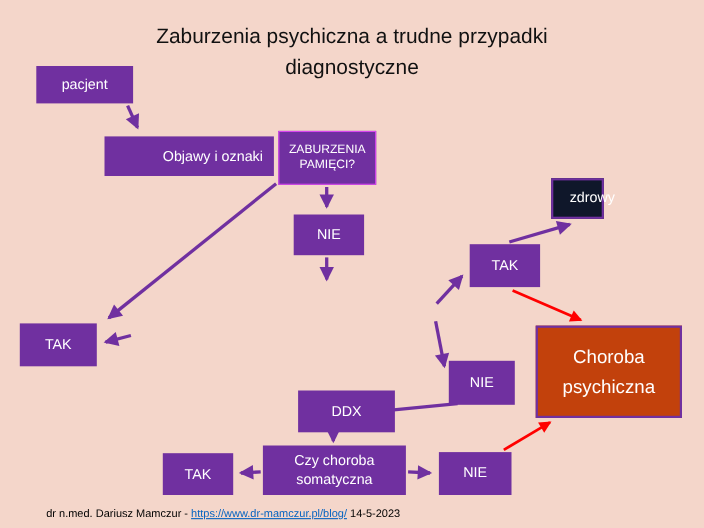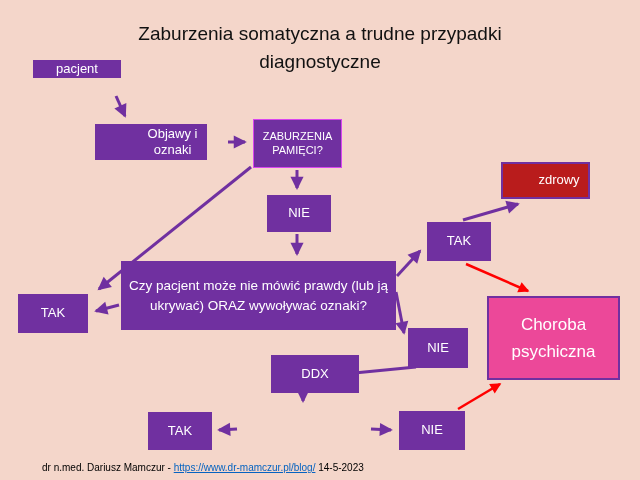--- a/index.html
+++ b/index.html
@@ -40,34 +40,34 @@
     color: #ffffff;
     display: flex;
     align-items: center;
     justify-content: center;
     text-align: center;
     font-size: 13px;
     line-height: 1.25;
     padding: 2px 5px;
   }
 
-  #n-pacjent     { left: 33px;  top: 60px;  width: 88px;  height: 18px; }
-  #n-objawy      { left: 95px;  top: 124px; width: 112px; height: 36px; padding-left: 48px; }
+  #n-pacjent     { left: 33px;  top: 60px;  width: 88px;  height: 34px; }
+  #n-objawy      { left: 95px;  top: 124px; width: 154px; height: 36px; padding-left: 48px; }
   #n-zaburzenia  { left: 253px; top: 119px; width: 89px;  height: 49px;
                    border: 1px solid #d946ef; font-size: 11px; }
   #n-nie1        { left: 267px; top: 195px; width: 64px;  height: 37px; }
-  #n-zdrowy      { left: 501px; top: 162px; width: 89px;  height: 37px;
-                   background: #b91c1c; border: 2px solid #7030a0; padding-left: 32px; }
+  #n-zdrowy      { left: 501px; top: 162px; width: 48px;  height: 37px;
+                   background: #0f172a; border: 2px solid #7030a0; padding-left: 32px; }
   #n-tak-right   { left: 427px; top: 222px; width: 64px;  height: 39px; }
   #n-question    { left: 121px; top: 261px; width: 275px; height: 69px;
                    font-size: 13.5px; line-height: 1.45; }
   #n-tak-left    { left: 18px;  top: 294px; width: 70px;  height: 39px; }
   #n-nie2        { left: 408px; top: 328px; width: 60px;  height: 40px; }
   #n-choroba     { left: 487px; top: 296px; width: 133px; height: 84px;
-                   background: #ec4899; border: 2px solid #7030a0;
+                   background: #c2410c; border: 2px solid #7030a0;
                    font-size: 17px; line-height: 1.6; }
   #n-ddx         { left: 271px; top: 355px; width: 88px;  height: 38px; }
   #n-somatyczna  { left: 239px; top: 405px; width: 130px; height: 45px; }
   #n-tak-bottom  { left: 148px; top: 412px; width: 64px;  height: 38px; }
   #n-nie3        { left: 399px; top: 411px; width: 66px;  height: 39px; }
 
   .arrow-p { stroke: #7030a0; stroke-width: 3; }
   .arrow-r { stroke: #ff0000; stroke-width: 2.5; }
 
   .footer {
@@ -109,33 +109,33 @@
     <line class="arrow-p" x1="396" y1="292" x2="404" y2="333" marker-end="url(#arrP)"></line>
     <line class="arrow-p" x1="463" y1="220" x2="518" y2="204" marker-end="url(#arrP)"></line>
     <line class="arrow-r" x1="466" y1="264" x2="528" y2="291" marker-end="url(#arrR)"></line>
     <line class="arrow-p" x1="416" y1="367" x2="344" y2="374" marker-end="url(#arrP)"></line>
     <line class="arrow-p" x1="303" y1="393" x2="303" y2="401" marker-end="url(#arrP)"></line>
     <line class="arrow-p" x1="237" y1="429" x2="219" y2="430" marker-end="url(#arrP)"></line>
     <line class="arrow-p" x1="371" y1="429" x2="391" y2="430" marker-end="url(#arrP)"></line>
     <line class="arrow-r" x1="458" y1="409" x2="500" y2="384" marker-end="url(#arrR)"></line>
   </svg>
 
-  <div class="title">Zaburzenia somatyczna a trudne przypadki diagnostyczne</div>
+  <div class="title">Zaburzenia psychiczna a trudne przypadki diagnostyczne</div>
 
   <div class="node" id="n-pacjent">pacjent</div>
   <div class="node" id="n-objawy">Objawy i oznaki</div>
   <div class="node" id="n-zaburzenia">ZABURZENIA PAMIĘCI?</div>
   <div class="node" id="n-nie1">NIE</div>
   <div class="node" id="n-zdrowy">zdrowy</div>
   <div class="node" id="n-tak-right">TAK</div>
-  <div class="node" id="n-question">Czy pacjent może nie mówić prawdy (lub ją ukrywać) ORAZ wywoływać oznaki?</div>
   <div class="node" id="n-tak-left">TAK</div>
   <div class="node" id="n-nie2">NIE</div>
   <div class="node" id="n-choroba">Choroba psychiczna</div>
   <div class="node" id="n-ddx">DDX</div>
+  <div class="node" id="n-somatyczna">Czy choroba somatyczna</div>
   <div class="node" id="n-tak-bottom">TAK</div>
   <div class="node" id="n-nie3">NIE</div>
 
   <div class="footer">
     <span>dr n.med.  Dariusz Mamczur  - </span><a href="#">https://www.dr-mamczur.pl/blog/</a><span> 14-5-2023</span>
   </div>
 
 </div>
 
 </body></html>

